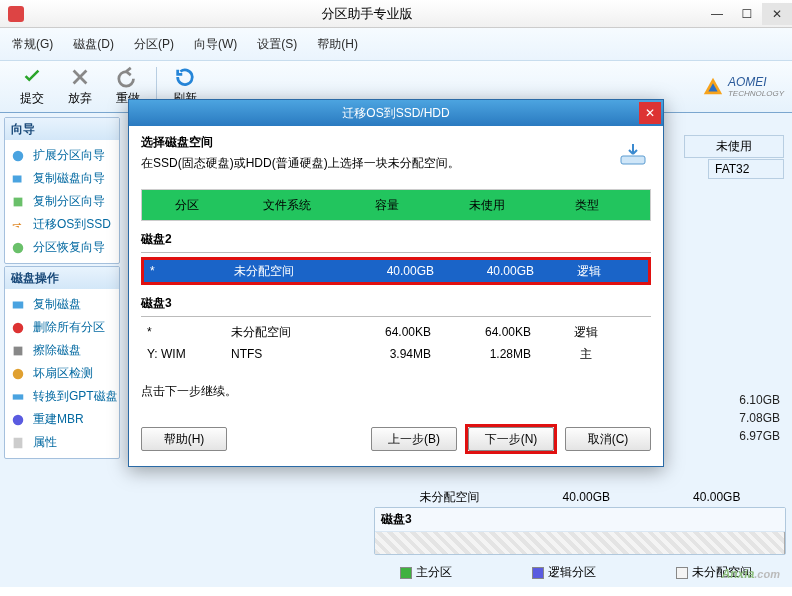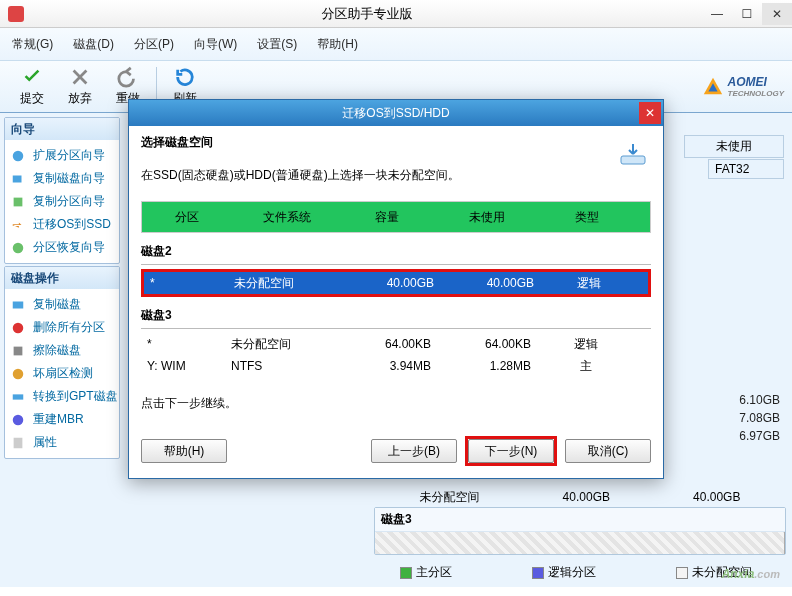--- a/index.html
+++ b/index.html
@@ -12,21 +12,21 @@
 .titlebar .win-btn { width: 30px; height: 22px; display: flex; align-items: center; justify-content: center; color: #333; }
 .titlebar .close { background: #e5e5e5; }
 
 .menubar { height: 22px; background: linear-gradient(#f6fbff, #eaf4fd); display: flex; align-items: center; padding: 16px 4px; gap: 4px; border-bottom: 1px solid #c8ddee; }
 .menubar .menu-item { padding: 2px 8px; color: #2a2a2a; }
 
 .toolbar { height: 52px; background: linear-gradient(#f8fcff, #e6f2fc); display: flex; align-items: center; padding: 0 8px; border-bottom: 1px solid #7aa6cf; }
 .toolbar .tool { width: 48px; height: 48px; display: flex; flex-direction: column; align-items: center; justify-content: center; gap: 2px; }
 .toolbar .tool svg { width: 22px; height: 22px; }
 .toolbar .sep { width: 1px; height: 40px; background: #b8cee2; margin: 0 4px; }
-.toolbar .brand { margin-left: auto; display: flex; align-items: center; gap: 4px; color: #2a5a9a; font-weight: bold; font-style: italic;}
+.toolbar .brand { margin-left: auto; display: flex; align-items: center; gap: 4px; color: #2a5a9a; font-weight: normal; font-style: italic;}
 .toolbar .brand .logo { width: 22px; height: 22px; }
 
 .main { display: flex; height: 474px; background: #eaf4fd; }
 .sidebar { width: 124px; padding: 2px; }
 .panel { margin: 2px; border: 1px solid #a5c0dd; border-radius: 2px; background: #fff; }
 .panel-h { height: 22px; background: linear-gradient(#e8f3fd, #d3e7f8); padding: 0 6px; display: flex; align-items: center; font-weight: bold; color: #1a4a7a; }
 .panel-body { padding: 4px 2px; }
 .panel-item { display: flex; align-items: center; gap: 8px; padding: 3px 4px; color: #0369a1; white-space: nowrap; overflow: hidden; }
 .panel-item .ico { width: 14px; height: 14px; flex-shrink: 0; }
 
@@ -49,21 +49,21 @@
 .legend .sw.un{background:#f4f4f4;}
 
 .watermark { position:absolute; right:12px; bottom:4px; font-size:20px; font-style:italic; color:#8fbf7f; font-weight:bold;}
 .watermark .com{font-size:11px; color:#bbb;}
 
 
 .modal { position: absolute; left: 128px; top: 99px; width: 536px; background: #fff; border: 1px solid #2a6aa6; box-shadow: 0 4px 18px rgba(0,0,0,.35); }
 .modal-title { height: 26px; background: linear-gradient(#4ca4e0, #2a7ac0); color: #fff; display: flex; align-items: center; justify-content: center; position:relative;}
 .modal-title .x { position:absolute; right:2px; top:2px; width:22px; height:22px; background:#d33; color:#fff; display:flex; align-items:center; justify-content:center;}
 .modal-body { padding: 8px 12px 6px; }
-.modal .instr-h { font-weight: bold; margin-bottom: 16px; }
+.modal .instr-h { font-weight: bold; margin-bottom: 4px; }
 .modal .instr { margin-bottom: 8px; }
 .modal .dl-icon { position:absolute; right:16px; top:42px; width:28px; height:24px; }
 .modal .dl-icon svg{width:28px;height:24px;}
 
 .modal-grid-h { display:flex; border:1px solid #ccc; background:#22c55e; height:32px; align-items:center; margin-top:17px;}
 .modal-grid-h .c { text-align:center; }
 .c1{width:90px;} .c2{width:110px;} .c3{width:100px; text-align:right; padding-right:10px;} .c4{width:100px; text-align:right; padding-right:10px;} .c5{width:90px; text-align:center;}
 
 .modal .group-title { font-weight: bold; margin: 10px 0 4px; }
 .highlight { border: 3px solid #e01010; padding:0; }

